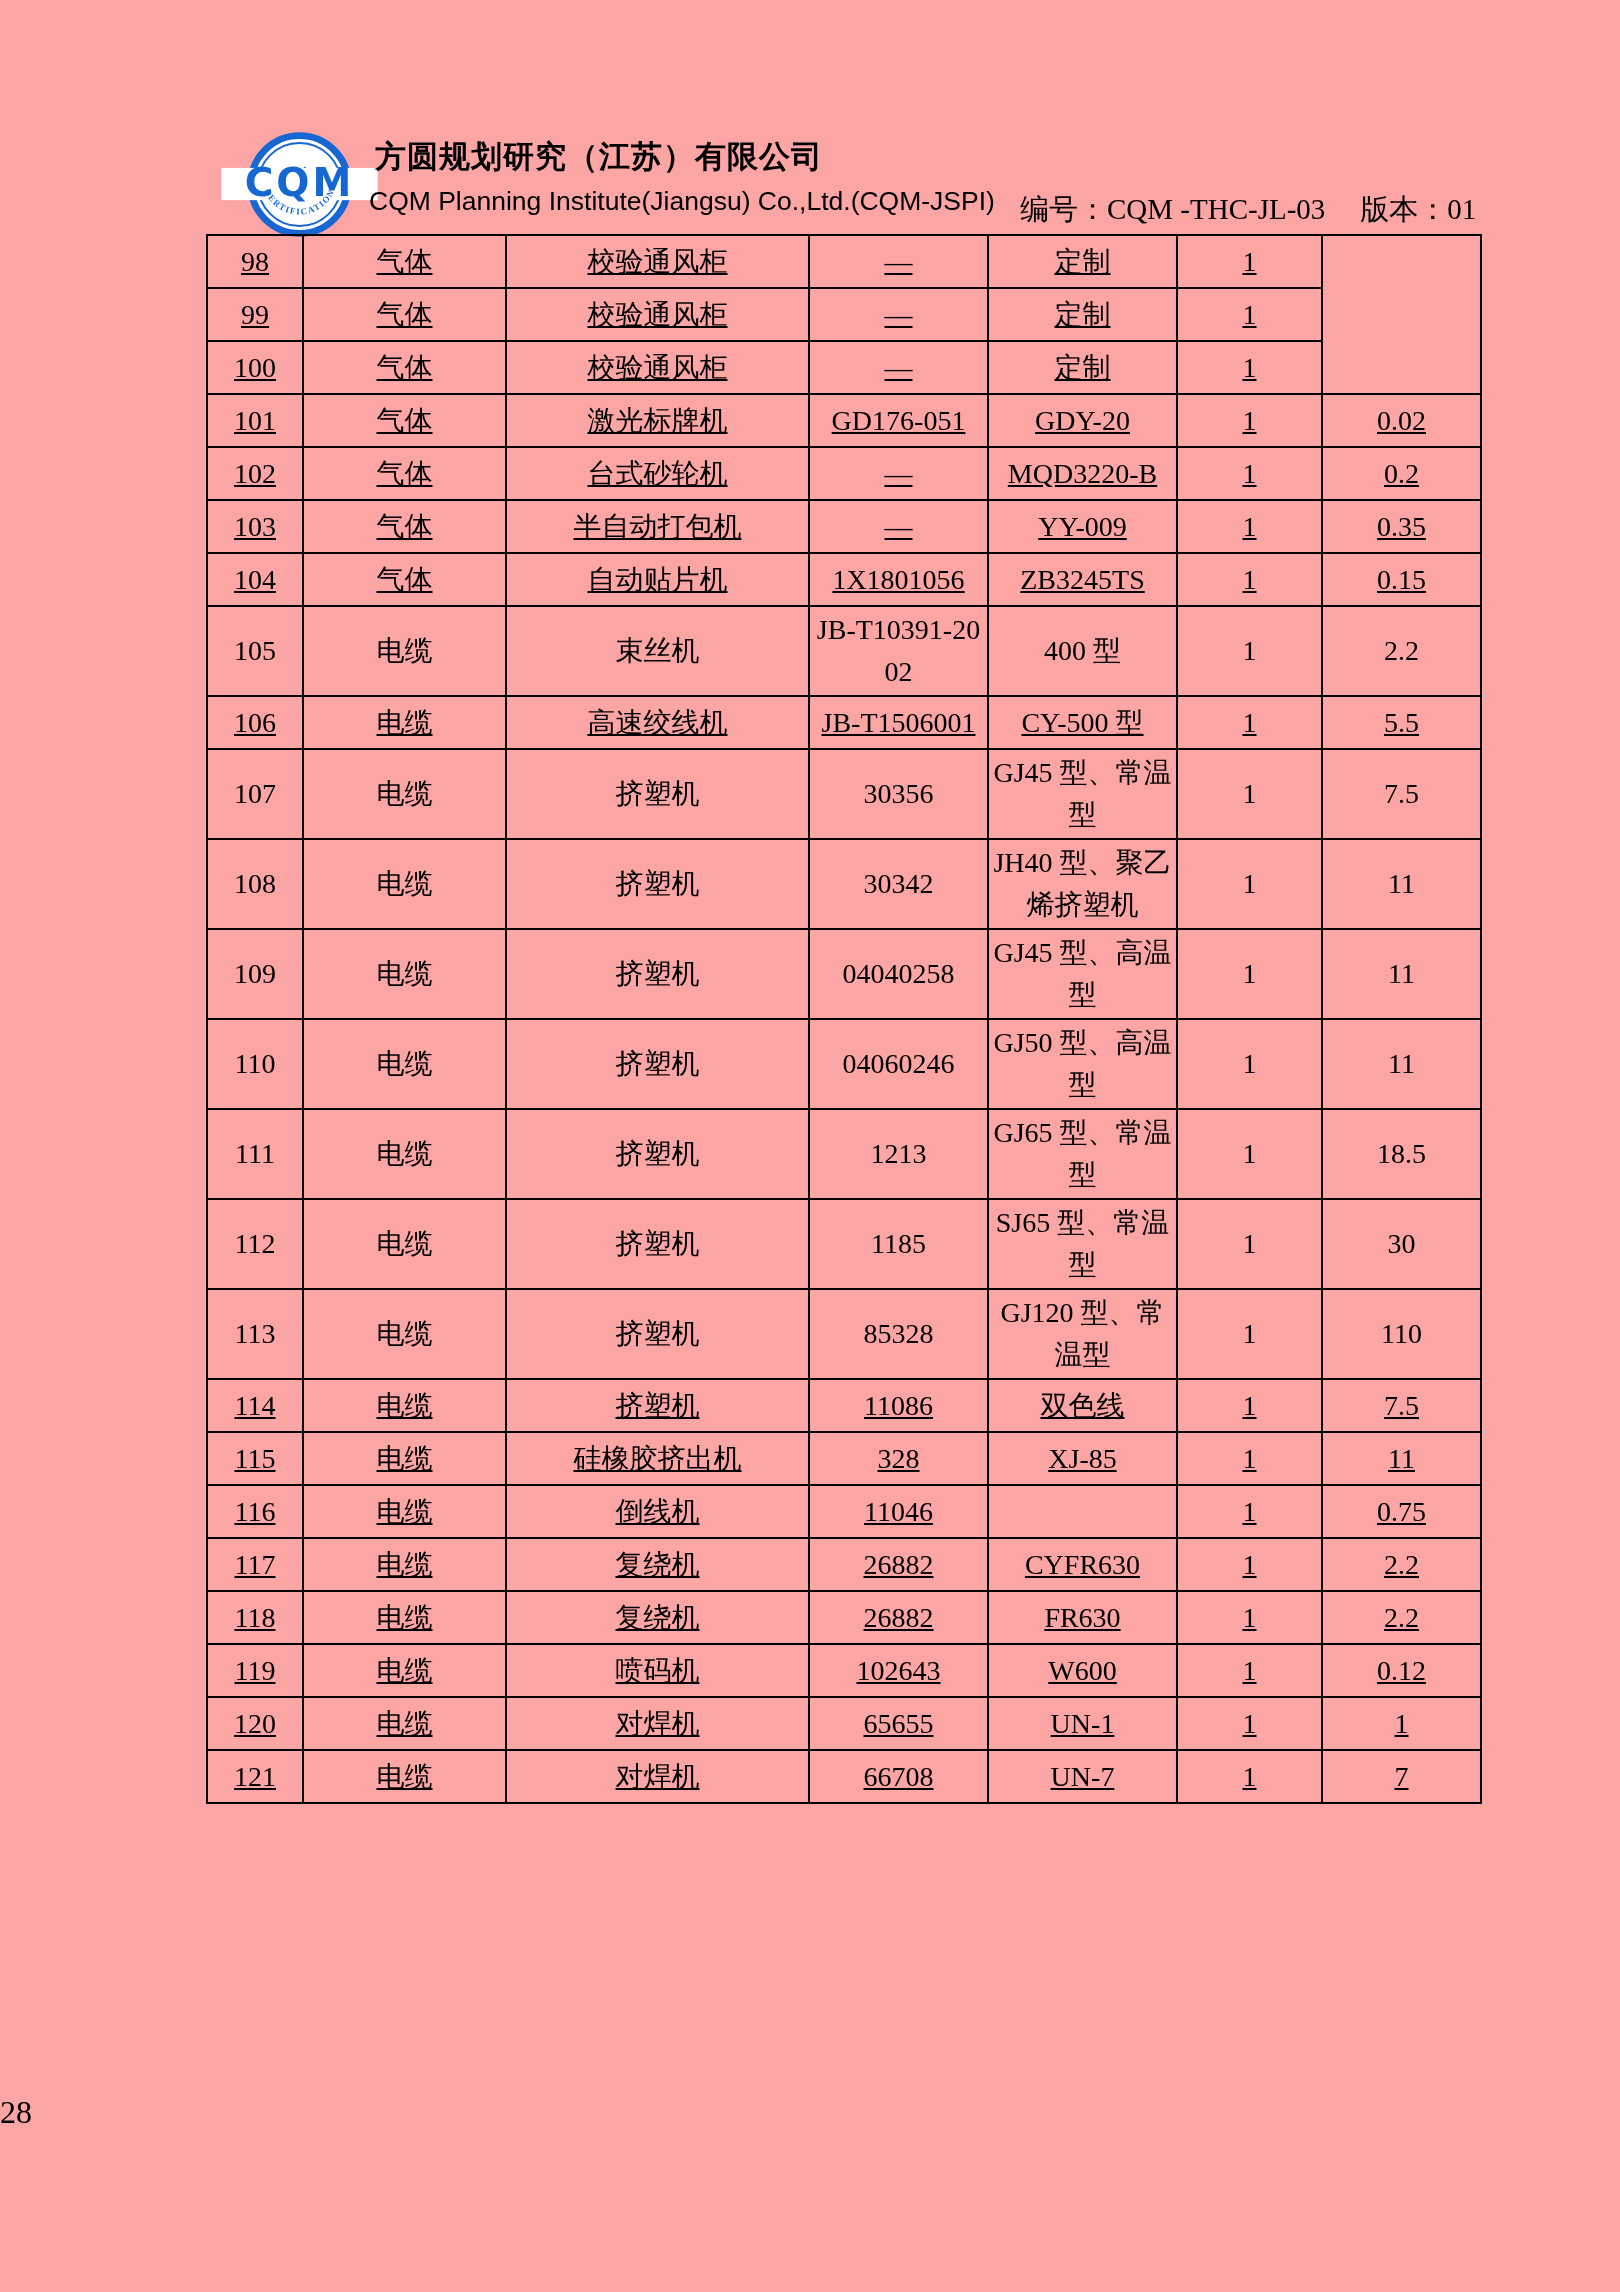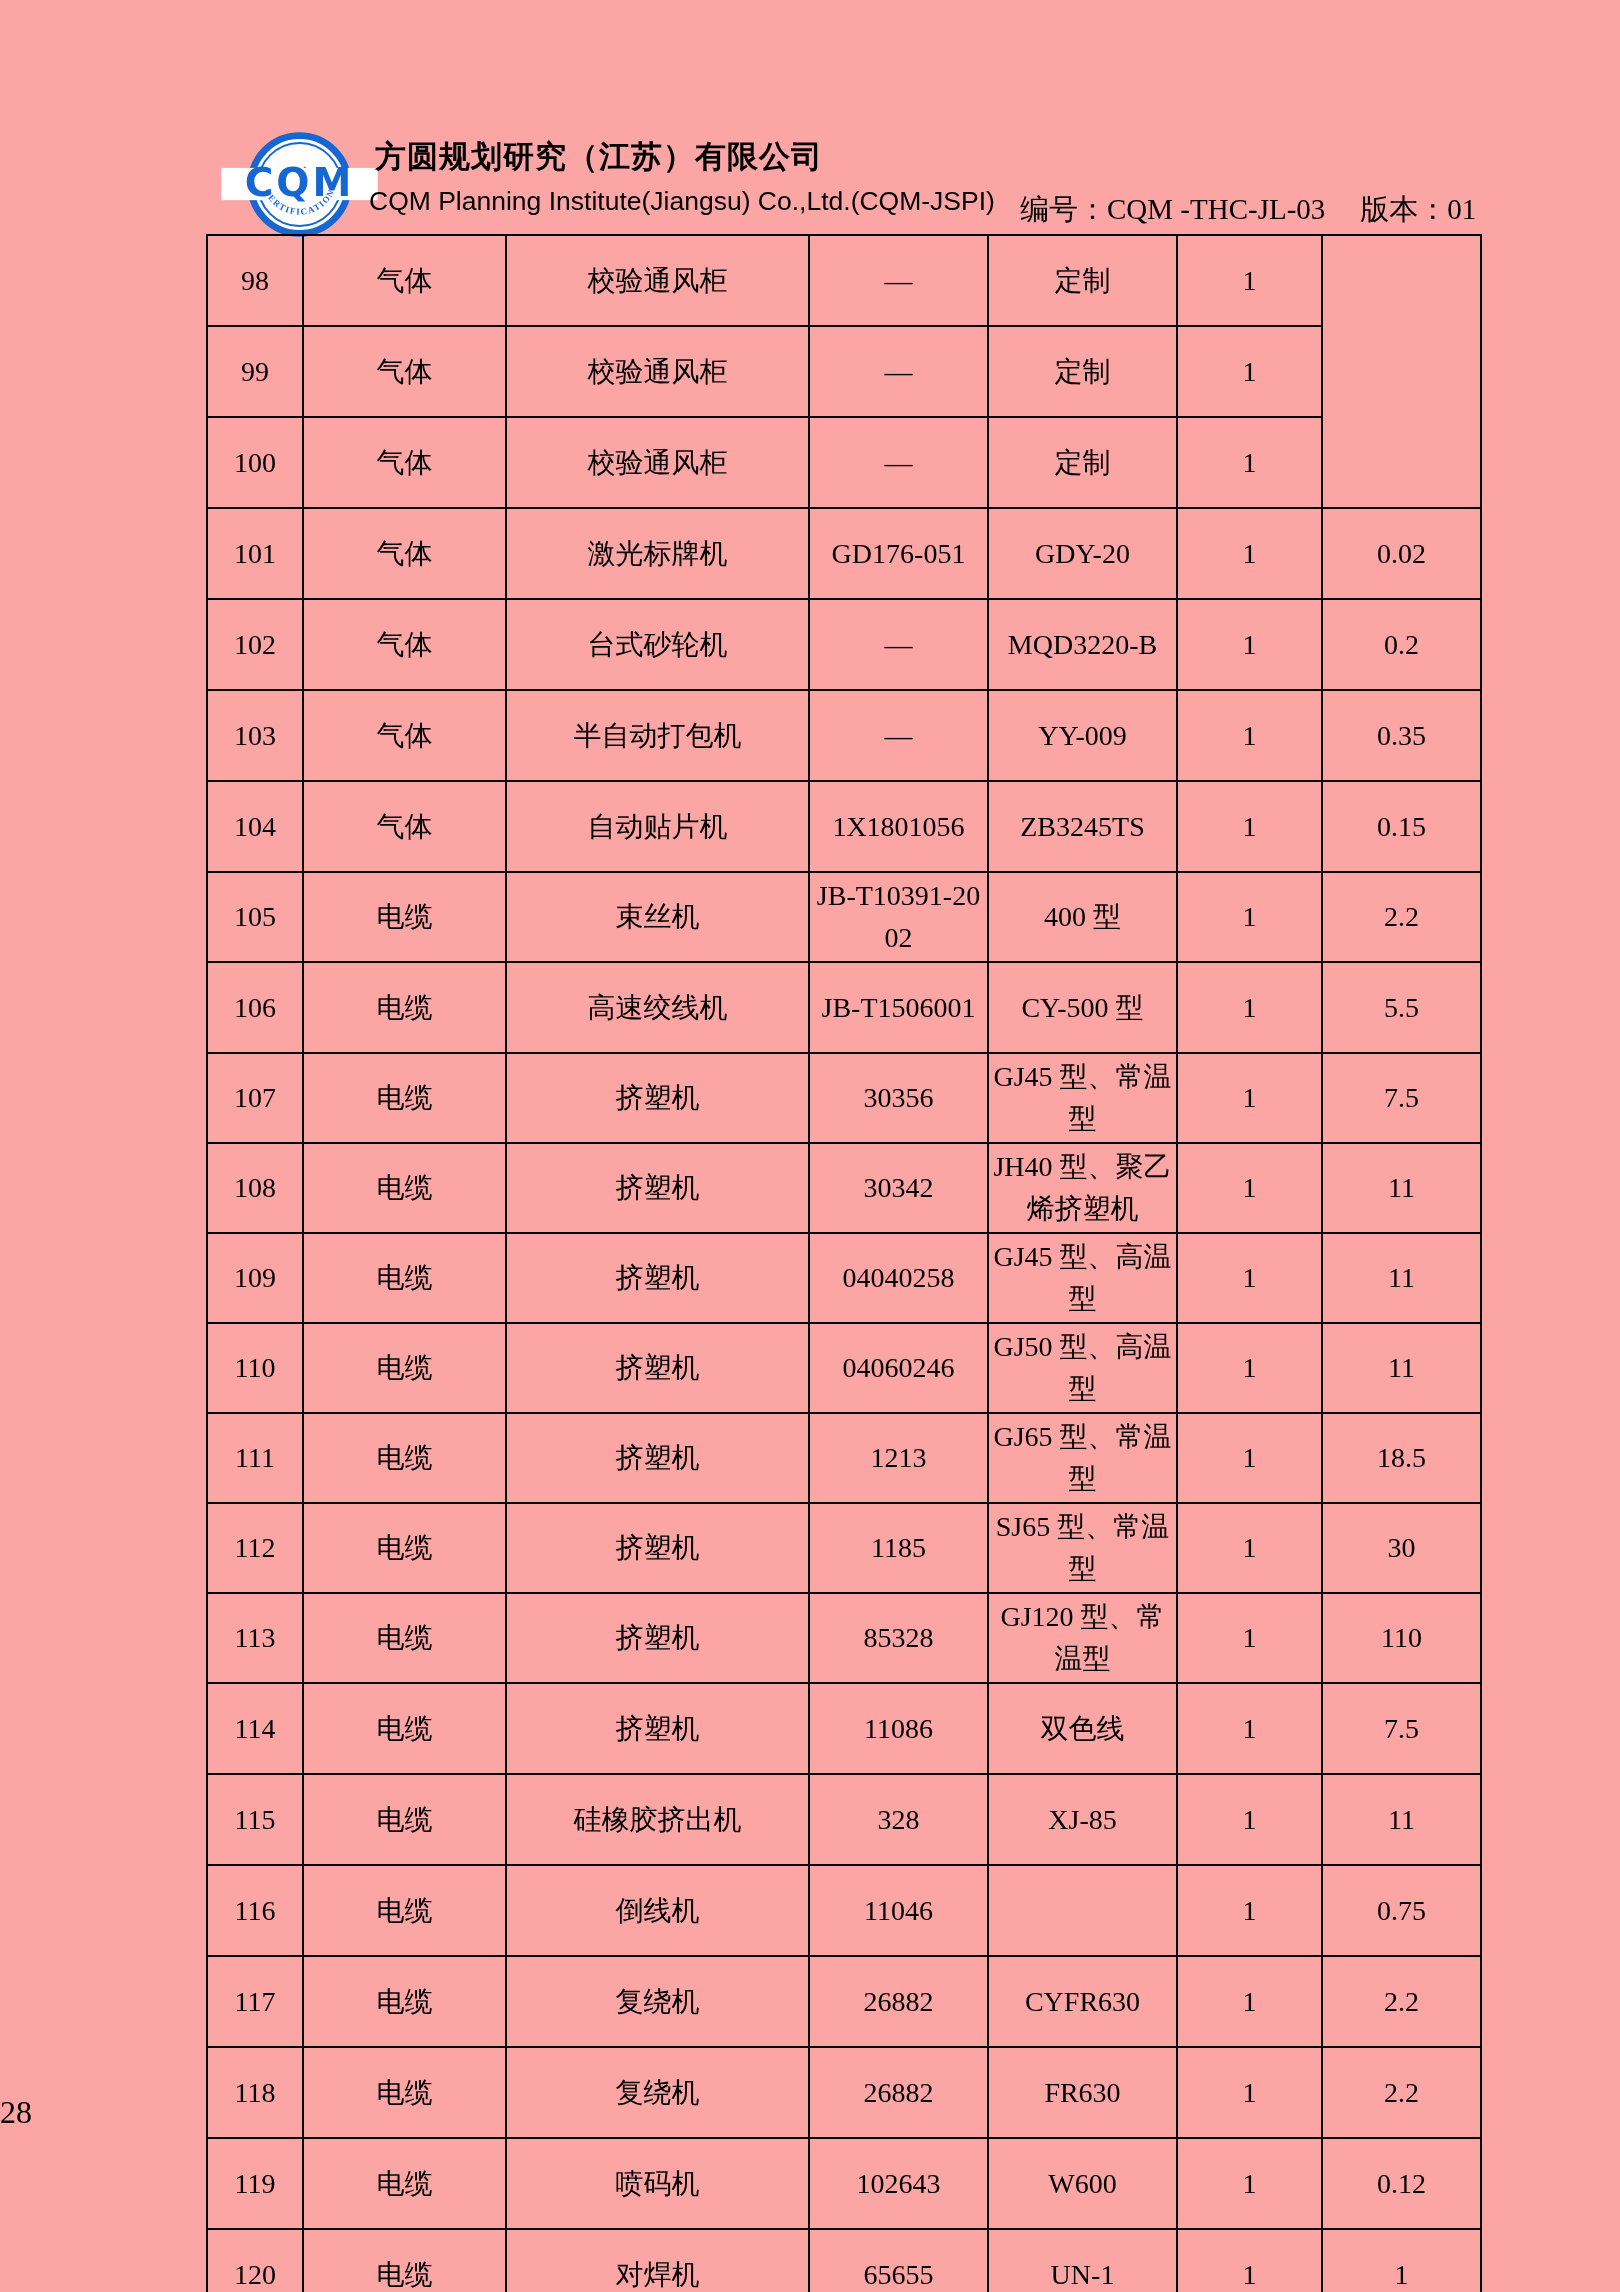--- a/index.html
+++ b/index.html
@@ -33,21 +33,21 @@
   table.equip {
     position:absolute; left:206px; top:234px; width:1274px;
     border-collapse:collapse; table-layout:fixed;
     border:2.9px solid #000;
   }
   table.equip td {
     border:2px solid #000;
     text-align:center; vertical-align:middle;
     font-size:28px; line-height:1.5; padding:2px 2.9px;
   }
-  tr.std  { height:91px; }
+  tr.std  { height:53px;text-decoration:underline; }
   tr.tall { height:88px; }
   td.c-no    { font-size:31px; }
   td.c-code  { word-break:break-all; font-size:27.4px; }
   td.c-model { font-size:27.4px; }
   td.c-qty, td.c-power { font-size:29px; }
   
   .page-num {
     position:absolute; left:0; top:2096px; width:100%;
     text-align:left; font-size:32px; line-height:1;
   }

